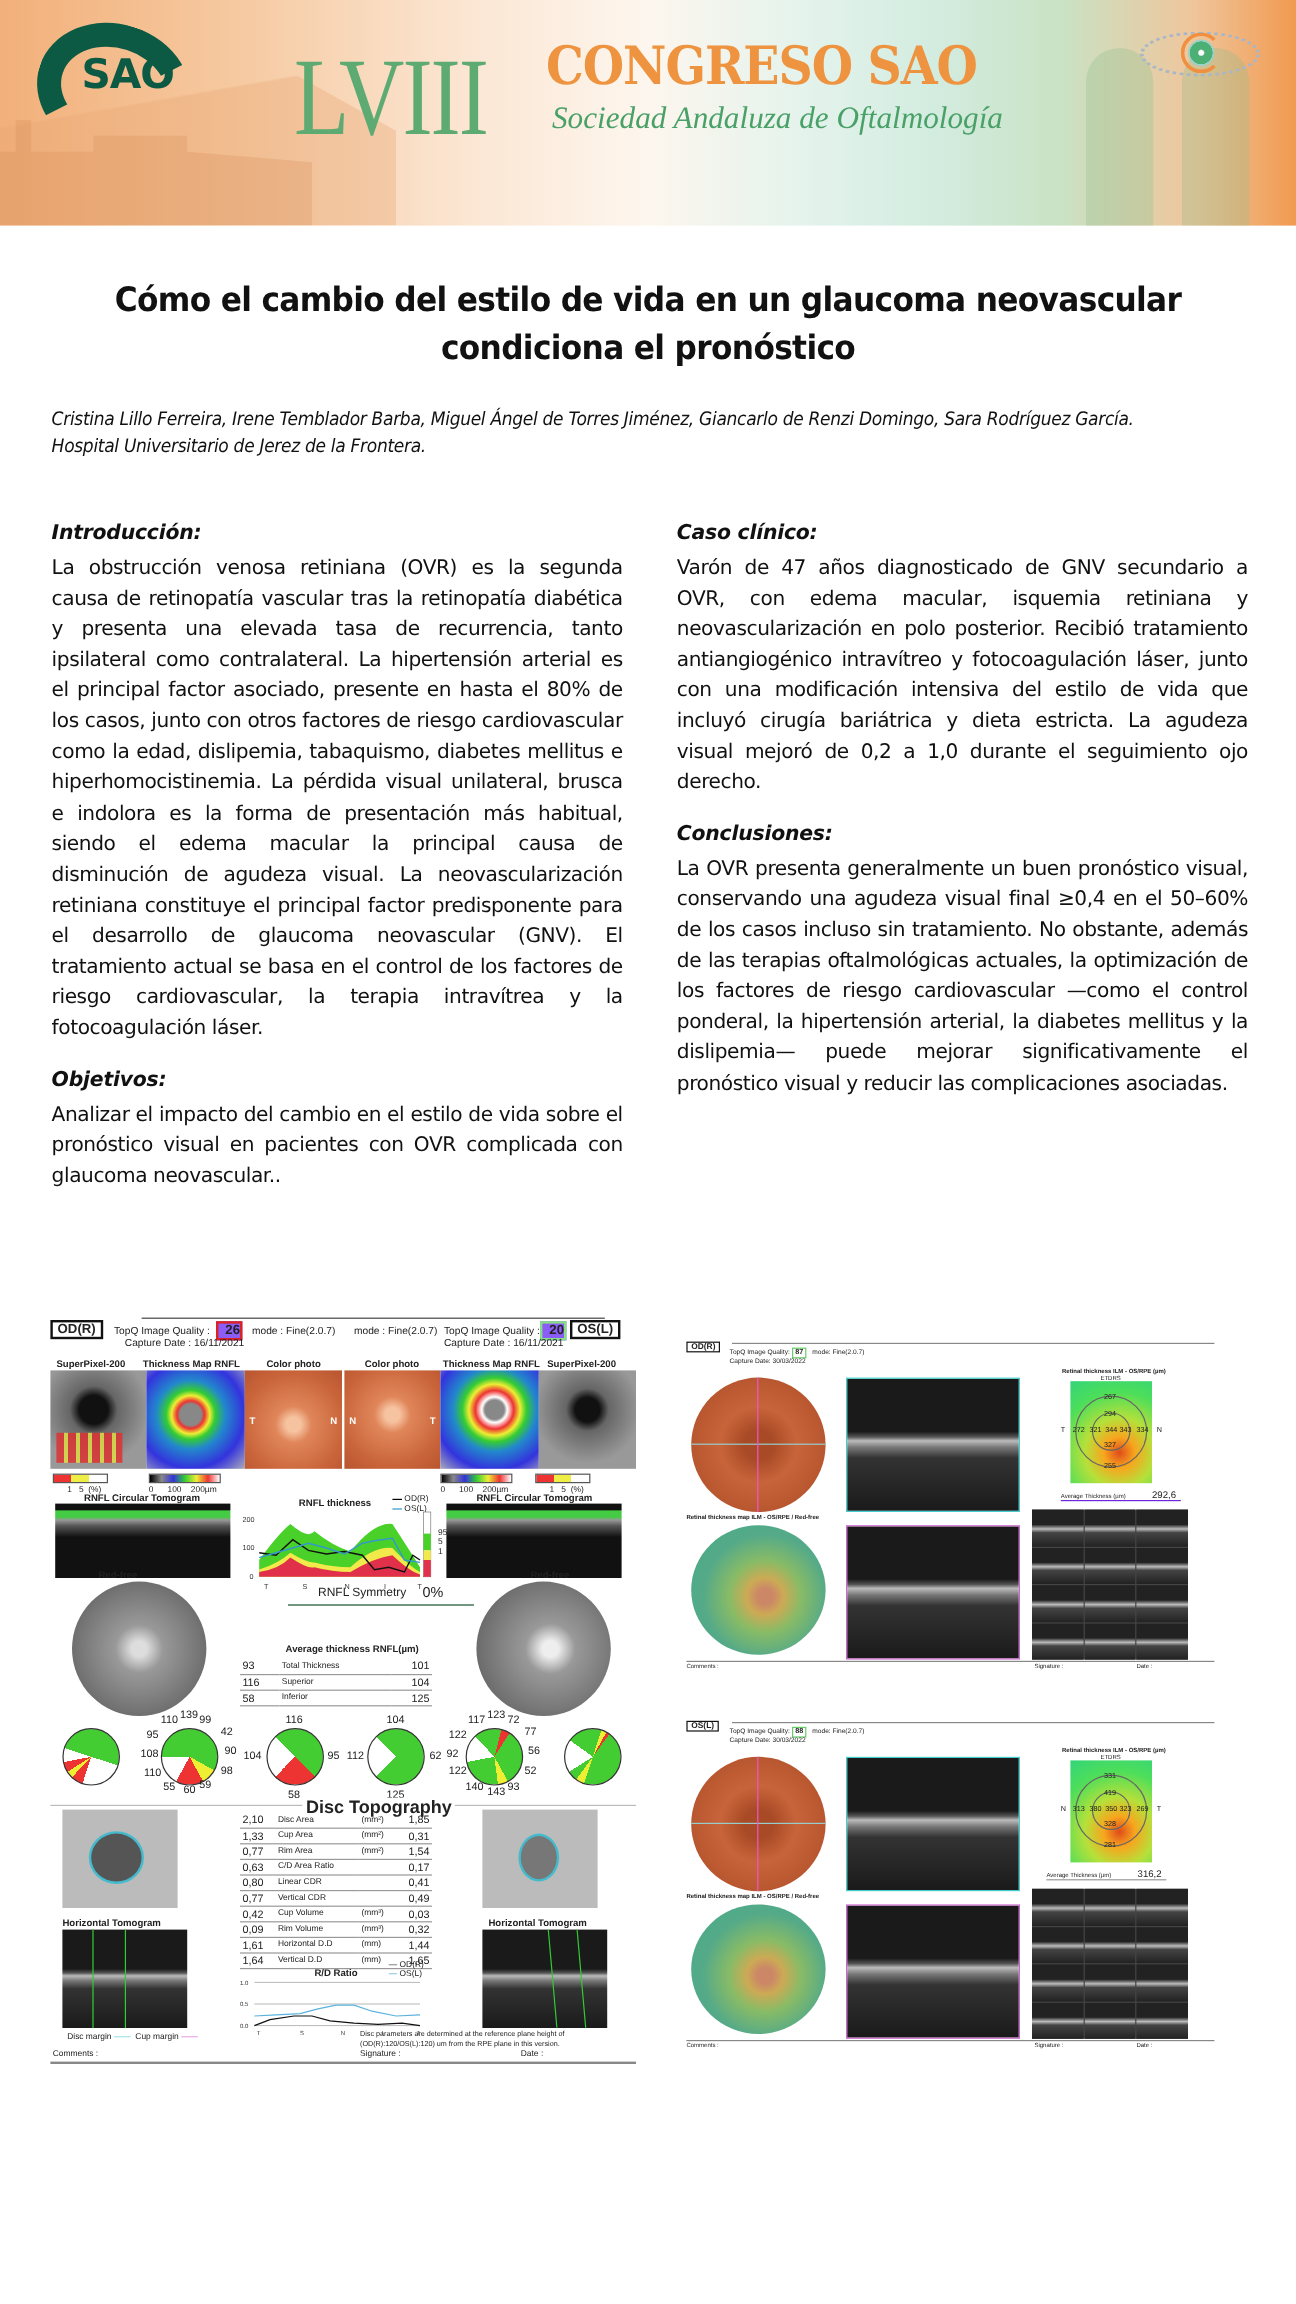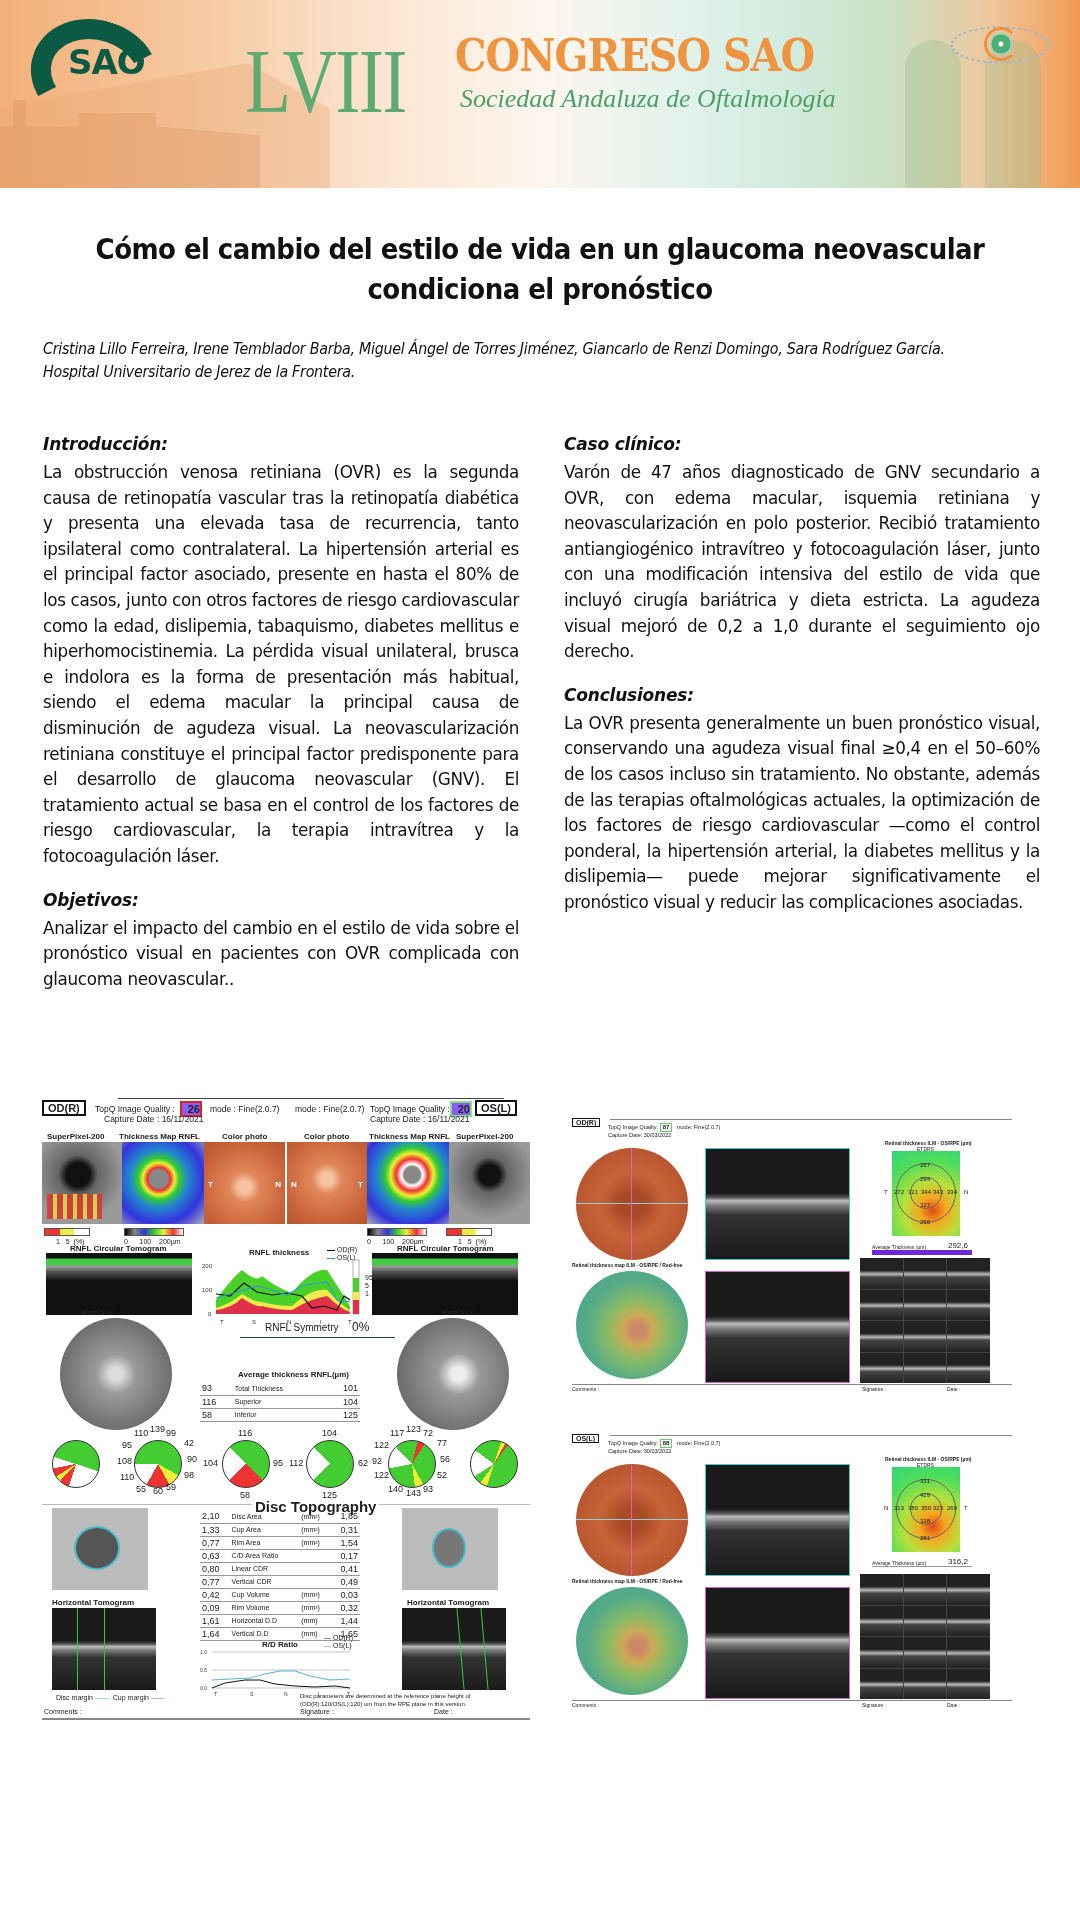--- a/index.html
+++ b/index.html
@@ -414,21 +414,21 @@
   <span class="etn" style="left:348px;top:60px">294</span>
   <span class="etn" style="left:322px;top:73px">272</span>
   <span class="etn" style="left:336px;top:73px">321</span>
   <span class="etn" style="left:349px;top:73px">344</span>
   <span class="etn" style="left:361px;top:73px">343</span>
   <span class="etn" style="left:375px;top:73px">334</span>
   <span class="etn" style="left:348px;top:86px">327</span>
   <span class="etn" style="left:348px;top:103px">255</span>
   <span class="etn" style="left:312px;top:73px">T</span>
   <span class="etn" style="left:392px;top:73px">N</span>
-  <div class="etn" style="left:300px;top:128px;border-bottom:5px solid #6d28d9;width:100px;font-size:5px"><span>Average Thickness   (µm)</span><span style="position:absolute;right:4px;top:-3px;font-size:8px">292,6</span></div>
+  <div class="etn" style="left:312px;top:128px;border-bottom:1px solid #6d28d9;width:100px;font-size:5px"><span>Average Thickness   (µm)</span><span style="position:absolute;right:4px;top:-3px;font-size:8px">292,6</span></div>
   <div class="grid">
       <div></div>
       <div></div>
       <div></div>
       <div></div>
       <div></div>
       <div></div>
       <div></div>
       <div></div>
       <div></div>

